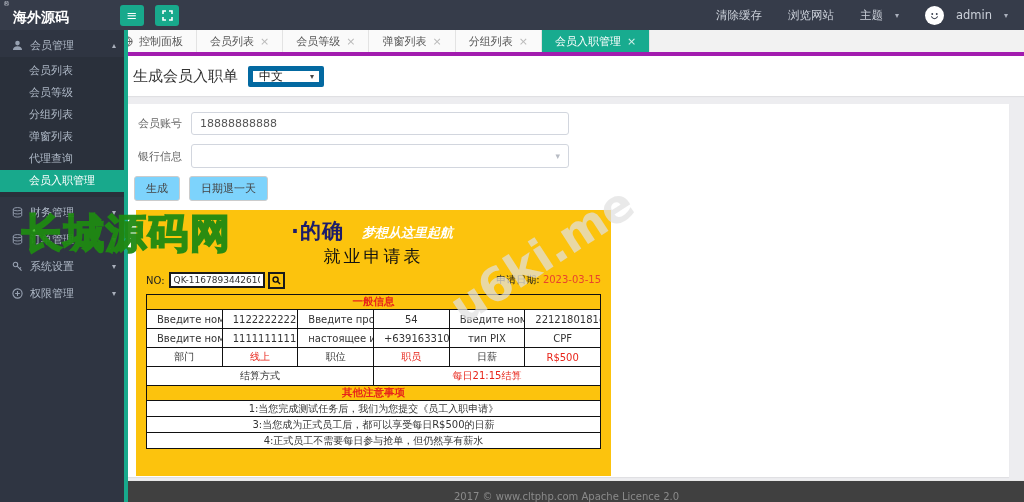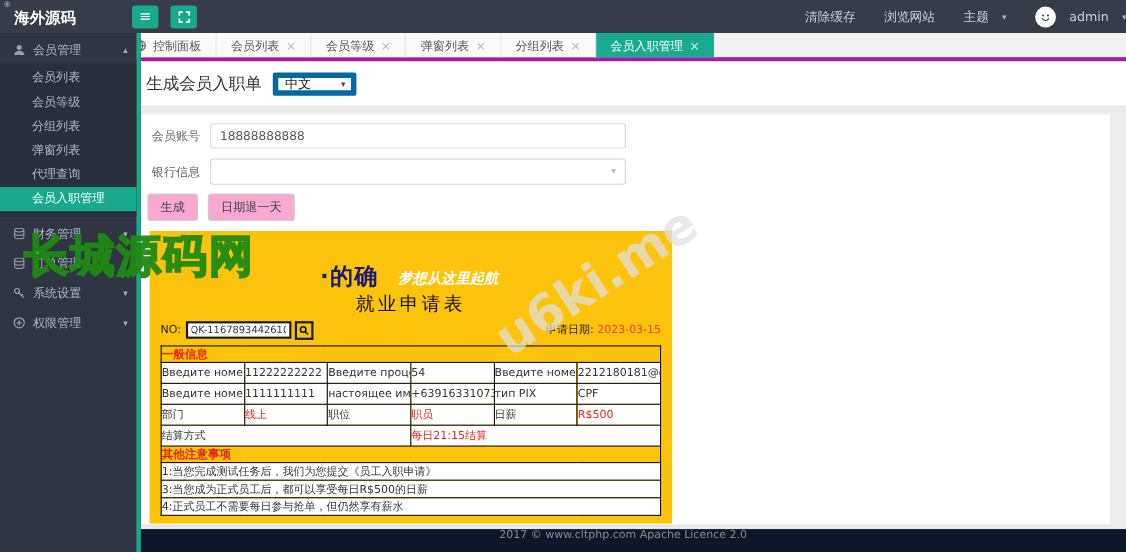--- a/index.html
+++ b/index.html
@@ -4,21 +4,21 @@
 <style>
   * { box-sizing:border-box; margin:0; padding:0; }
   html,body { width:1024px; height:502px; overflow:hidden; }
   body { font-family:"DejaVu Sans","Liberation Sans",sans-serif; background:#ededf0; position:relative; }
 
   
   .topbar { position:absolute; top:0; left:0; right:0; height:30px; background:#363c4a; display:flex; align-items:center; z-index:6; }
   .logo { width:109px; color:#fff; font-size:14px; font-weight:bold; padding-left:13px; position:relative; height:30px; line-height:34px; white-space:nowrap; }
   .reg { position:absolute; top:0px; left:3px; font-size:7px; color:#c6cbd4; line-height:8px; font-weight:normal; }
   .tb-btn { width:24px; height:21px; background:#18a98c; border-radius:3px; margin-left:11px; color:#fff; display:flex; align-items:center; justify-content:center; font-size:13px; cursor:pointer; }
-  .tb-right { margin-left:auto; display:flex; align-items:center; color:#ccd1da; font-size:11.5px; gap:26px; }
+  .tb-right { margin-left:auto; display:flex; align-items:center; color:#ccd1da; font-size:11.5px; padding-right:16px; gap:26px; }
   .tb-link { cursor:pointer; white-space:nowrap; }
   .tb-drop { display:flex; align-items:center; gap:12px; cursor:pointer; }
   .caret { font-size:8px; color:#aab0bc; }
   .avatar { width:19px; height:19px; border-radius:50%; background:#fff; display:flex; align-items:center; justify-content:center; }
 
   
   .sidebar { position:absolute; top:30px; left:0; bottom:0; width:128px; background:#2f3542; border-right:4px solid #18a98c; z-index:5; }
   .mi { display:flex; align-items:center; height:24px; margin-top:3px; padding:0 8px 0 12px; color:#aeb8c6; font-size:11px; gap:7px; cursor:pointer; white-space:nowrap; }
   .mi .caret { margin-left:auto; }
   .mi svg { flex:0 0 auto; }
@@ -40,41 +40,41 @@
   .lang-select { width:76px; height:21px; border:5px solid #0369a1; border-radius:2px; background:#fff; font-size:12px; color:#222; display:flex; align-items:center; justify-content:space-between; padding:0 5px 0 6px; cursor:pointer; }
   .lang-select .caret { color:#444; }
 
   .main-card { position:absolute; top:48px; left:13px; right:15px; bottom:3px; background:#fff; box-shadow:0 1px 1px rgba(0,0,0,.05); }
   .frow { position:absolute; left:8px; display:flex; align-items:center; }
   .flabel { width:52px; text-align:right; margin-right:9px; font-size:11px; color:#666; white-space:nowrap; }
   .finput { width:378px; height:23px; border:1px solid #d2d6de; border-radius:3px; font-size:11px; color:#555; padding:0 8px; font-family:inherit; background:#fff; }
   .fselect { width:378px; height:24px; border:1px solid #d2d6de; border-radius:3px; background:#fff; display:flex; align-items:center; justify-content:flex-end; padding-right:8px; cursor:pointer; }
   .fselect .caret { color:#b8bcc4; font-size:9px; }
   .btnrow { position:absolute; top:72px; left:12px; display:flex; gap:9px; }
-  .btn { background:#f9a8d4; border:1px solid #ccc; border-radius:3px; font-size:11px; color:#444; padding:4px 11px; cursor:pointer; font-family:inherit; white-space:nowrap; }
+  .btn { background:#7dd3fc; border:1px solid #ccc; border-radius:3px; font-size:11px; color:#444; padding:4px 11px; cursor:pointer; font-family:inherit; white-space:nowrap; }
 
   
   .yform { position:absolute; top:106px; left:14px; width:475px; height:266px; background:#fcc30d; padding:6px 10px; }
-  .yf-head { position:relative; height:52px;margin-top:20px; }
+  .yf-head { position:relative; height:52px; }
   .brand { position:absolute; left:145px; top:1px; font-size:21px; font-weight:900; color:#1c1c6b; letter-spacing:1px; white-space:nowrap; }
   .slogan { position:absolute; left:216px; top:8px; font-size:13px; font-weight:bold; font-style:italic; color:#fff; white-space:nowrap; }
   .yf-title { position:absolute; left:0; right:0; top:29px; text-align:center; font-size:17px; color:#111; letter-spacing:3px; }
   .no-row { display:flex; align-items:center; height:20px; margin-top:2px; font-size:10px; color:#222; }
   .no-input { width:96px; height:16px; border:2px solid #1a1a1a; background:#fff; font-size:9px; color:#333; padding:0 3px; margin-left:4px; font-family:inherit; }
   .search-btn { width:17px; height:17px; border:2px solid #1a1a1a; background:#fcc30d; margin-left:3px; display:flex; align-items:center; justify-content:center; cursor:pointer; }
   .date-wrap { margin-left:auto; white-space:nowrap; }
   .date-red { color:#e8432e; }
   .ytable { width:100%; border-collapse:collapse; table-layout:fixed; margin-top:4px; }
-  .ytable td { border:1px solid #111; background:#fff; font-size:10px; color:#333; height:19px; padding:0 0; overflow:hidden; white-space:nowrap; }
+  .ytable td { border:1px solid #111; background:#fff; text-align:center; font-size:10px; color:#333; height:19px; padding:0 10px; overflow:hidden; white-space:nowrap; }
   .ytable td.band { background:#fcc30d; color:#e8251a; font-weight:bold; font-size:10.5px; height:13px; }
   .ytable td.red { color:#e8251a; }
   .ytable td.note { height:16px; }
 
   
-  .footer { position:absolute; bottom:0; left:0; right:0; height:22px; background:#0f172a; border-top:1px solid #e7e7e7; display:flex; align-items:flex-start; justify-content:center; font-size:10px; color:#8a8a8a; }
+  .footer { position:absolute; bottom:0; left:0; right:0; height:22px; background:#404040; border-top:1px solid #e7e7e7; display:flex; align-items:flex-end; justify-content:center; font-size:10px; color:#8a8a8a; }
 
   
   .wm { position:absolute; z-index:60; pointer-events:none; line-height:1; white-space:nowrap; }
   .wm-green { left:22px; top:213px; font-size:40px; font-weight:900; color:#4fc43a; -webkit-text-stroke:2px #1f8a12; letter-spacing:2px; opacity:.95; }
   .wm-gray { left:438px; top:232px; font-size:46px; font-weight:bold; color:rgba(225,225,225,.72); transform:rotate(-33deg); }
 
   svg { display:block; }
 </style>
 </head>
 <body>

